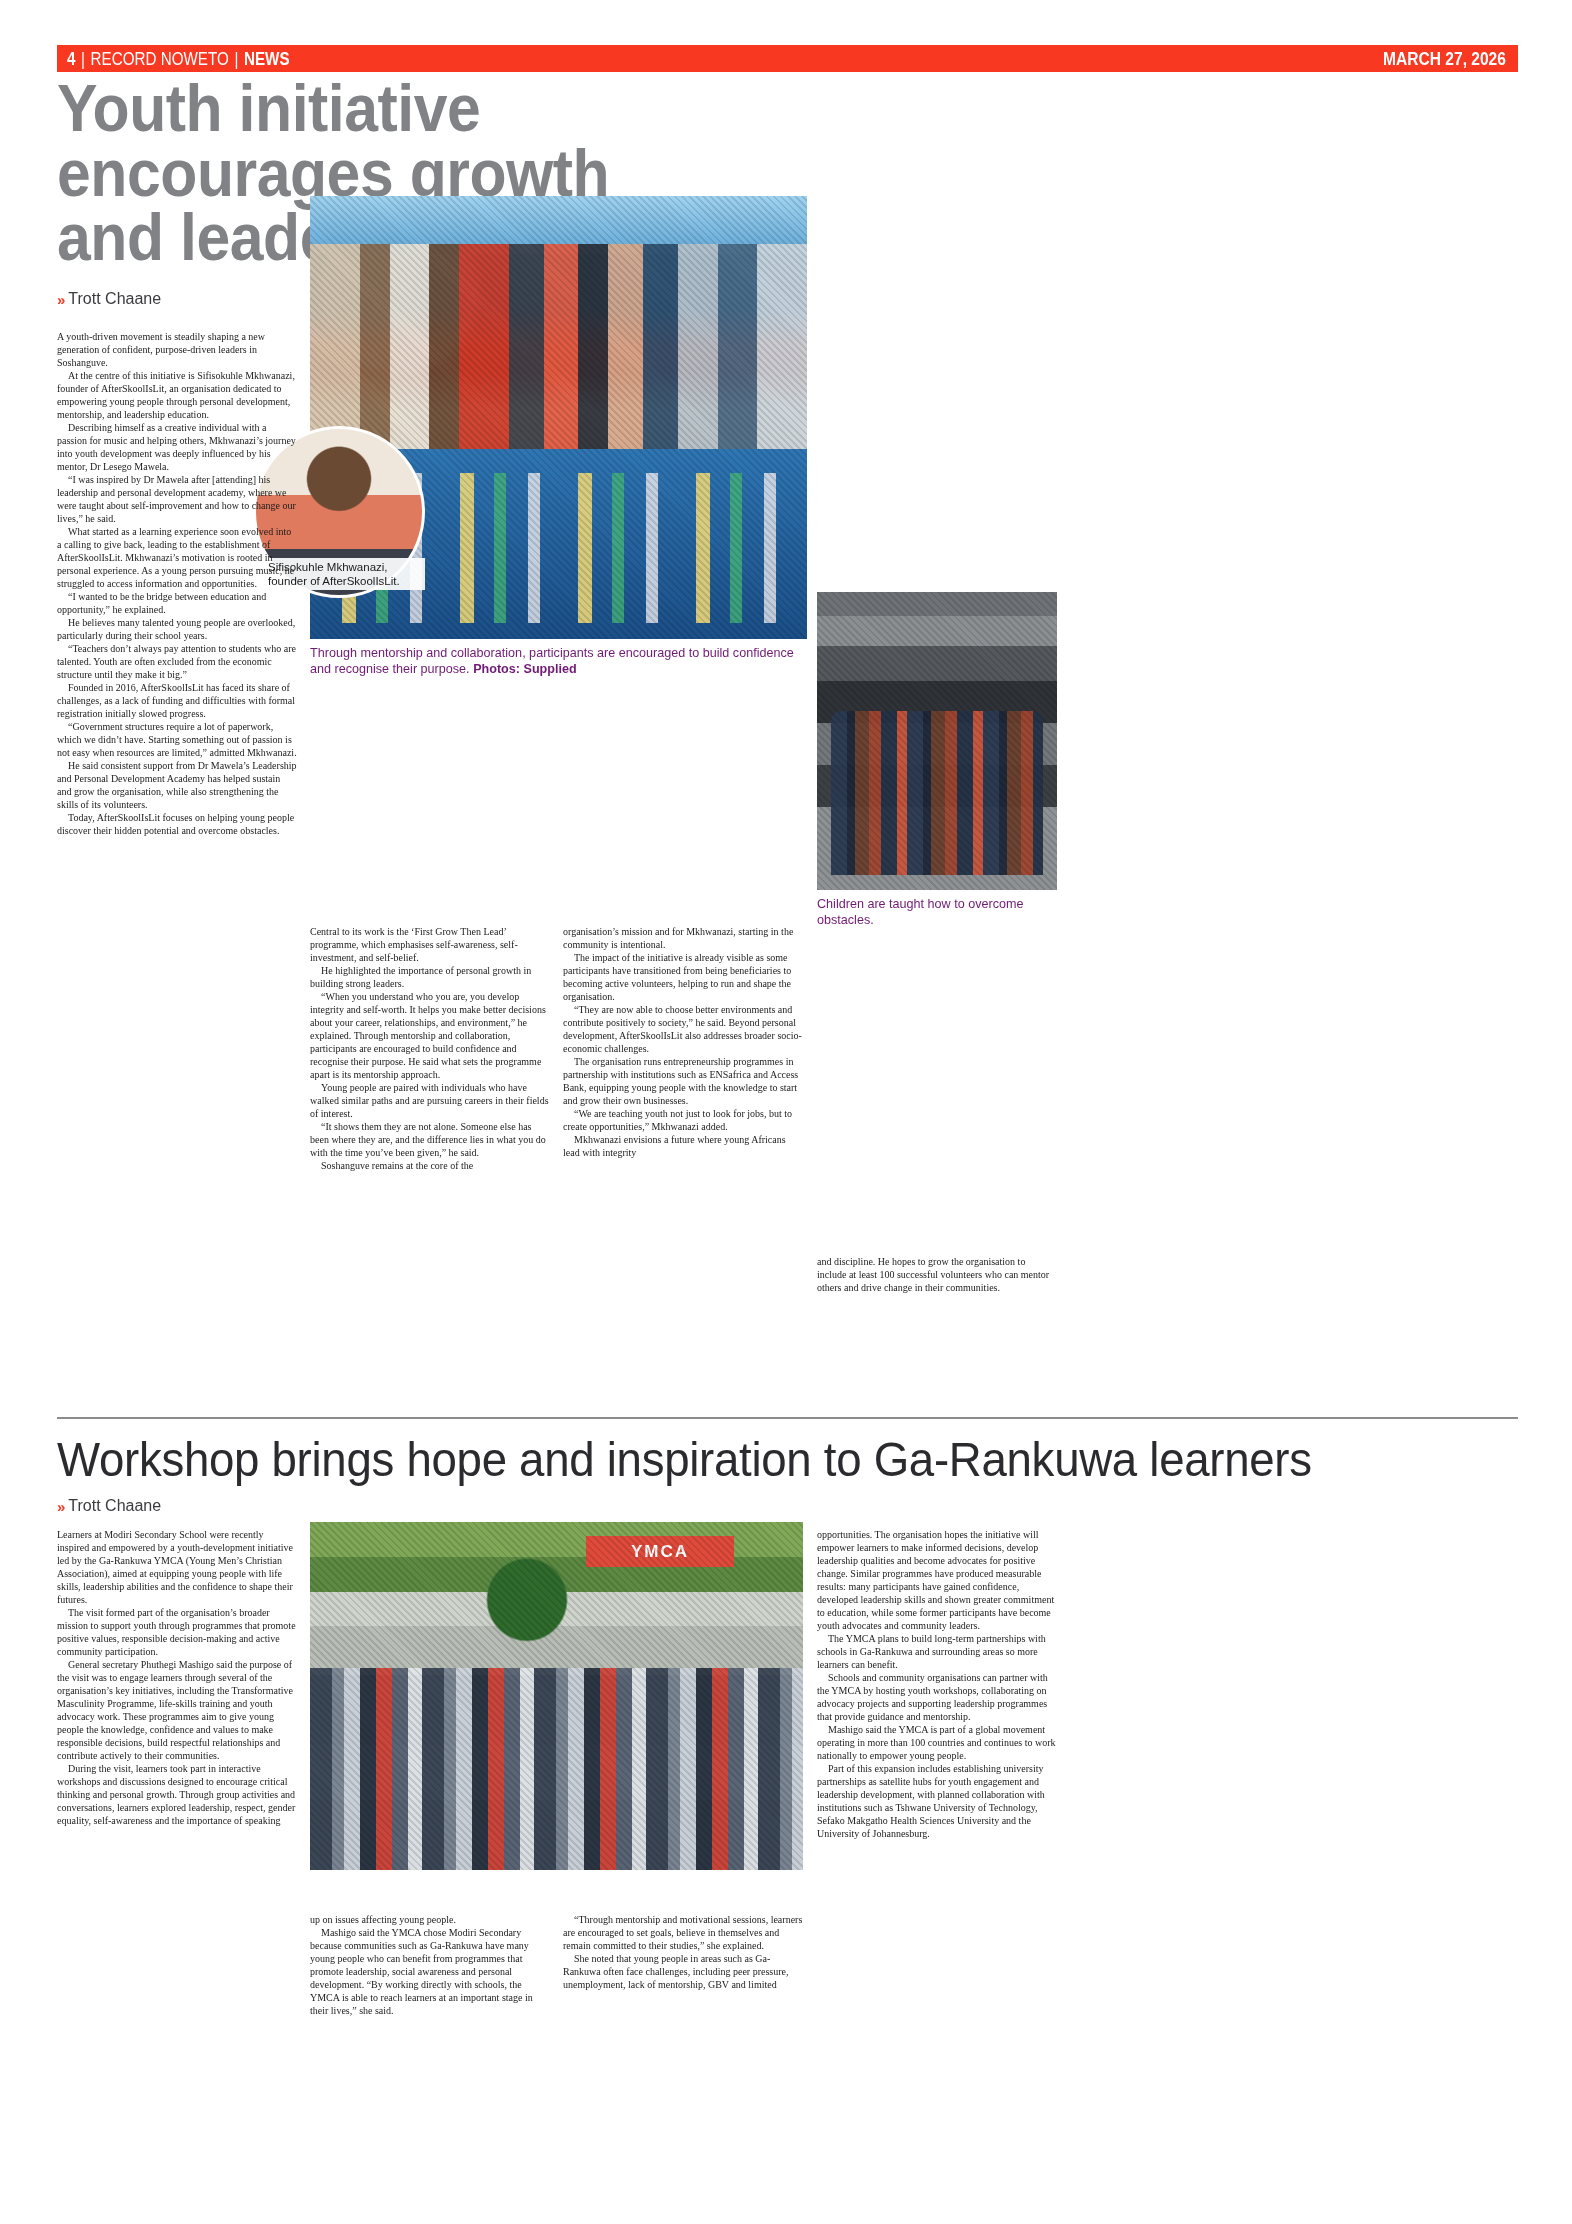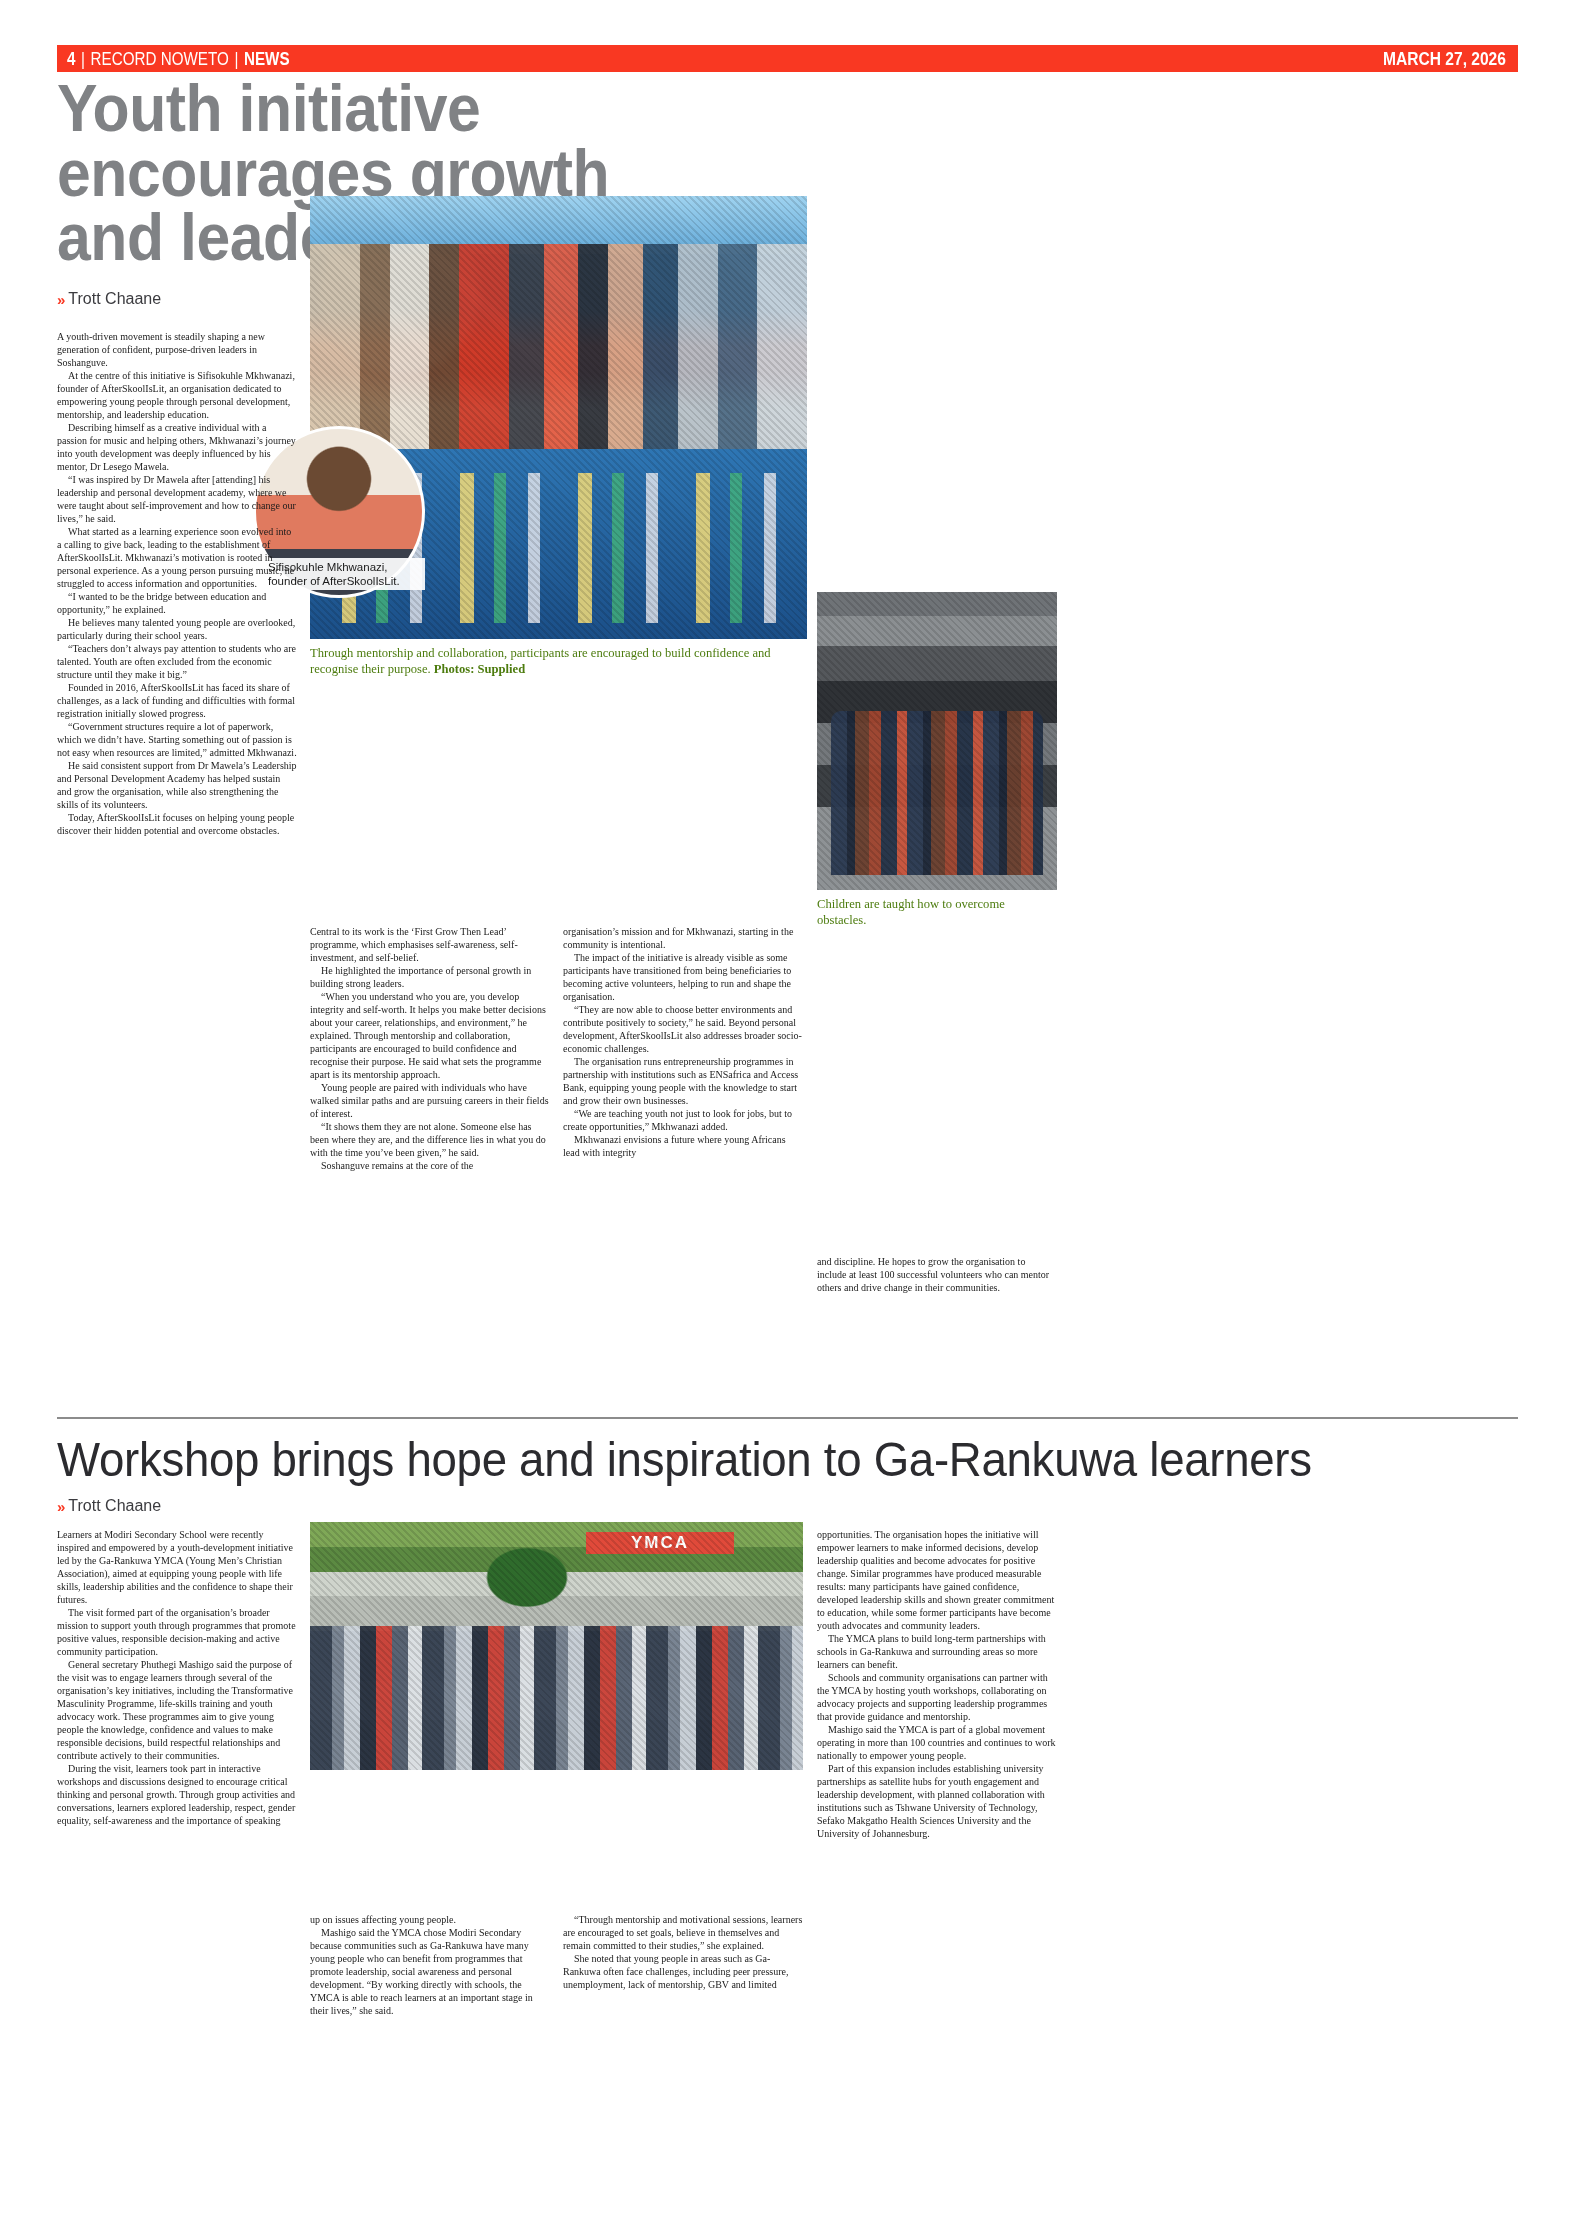--- a/index.html
+++ b/index.html
@@ -155,24 +155,24 @@
     background: rgba(255,255,255,.92);
     font-family: "Liberation Sans Narrow", "Liberation Sans", sans-serif;
     font-size: 11.5px;
     line-height: 1.22;
     color: #1b1b1b;
     padding: 2px 3px;
   }
 
   .photocap {
     position: absolute;
-    font-family: Liberation Serif, serif;
+    font-family: Liberation Sans, sans-serif;
     font-size: 12.6px;
     line-height: 1.28;
-    color: #4d7c0f;
+    color: #701a75;
   }
   .photocap b { font-weight: 700; }
   #a1-maincap { left: 310px; top: 645px; width: 497px; }
 
   #a1-photo2 {
     left: 817px; top: 592px; width: 240px; height: 298px;
     background:
       linear-gradient(180deg,#6f7377 0 8%, #8b8f92 8% 18%, #55585c 18% 30%,
         #2f3236 30% 44%, #74787c 44% 58%, #3c4044 58% 72%, #8e9295 72% 100%);
   }
@@ -212,21 +212,21 @@
     white-space: nowrap;
   }
   .a2-byline { position: absolute; left: 57px; top: 1497px; }
 
   #a2c1 { left: 57px; top: 1528px; width: 240px; }
   #a2c2 { left: 310px; top: 1913px; width: 240px; }
   #a2c3 { left: 563px; top: 1913px; width: 240px; }
   #a2c4 { left: 817px; top: 1528px; width: 240px; }
 
   #a2-photo {
-    left: 310px; top: 1522px; width: 493px; height: 248px;
+    left: 310px; top: 1522px; width: 493px; height: 348px;
     background:
       linear-gradient(180deg,#7fa857 0 10%, #5c8a42 10% 20%,
         #cfd4cc 20% 30%, #b8bdb6 30% 44%,
         #3e4a5c 44% 64%, #59677a 64% 80%, #2f3946 80% 100%);
     padding-left: 9px;
   }
   #a2-photo .ymca {
     position:absolute; left:56%; top:4%; width:30%; height:9%;
     background:#e04a3a;
     color:#fff;

